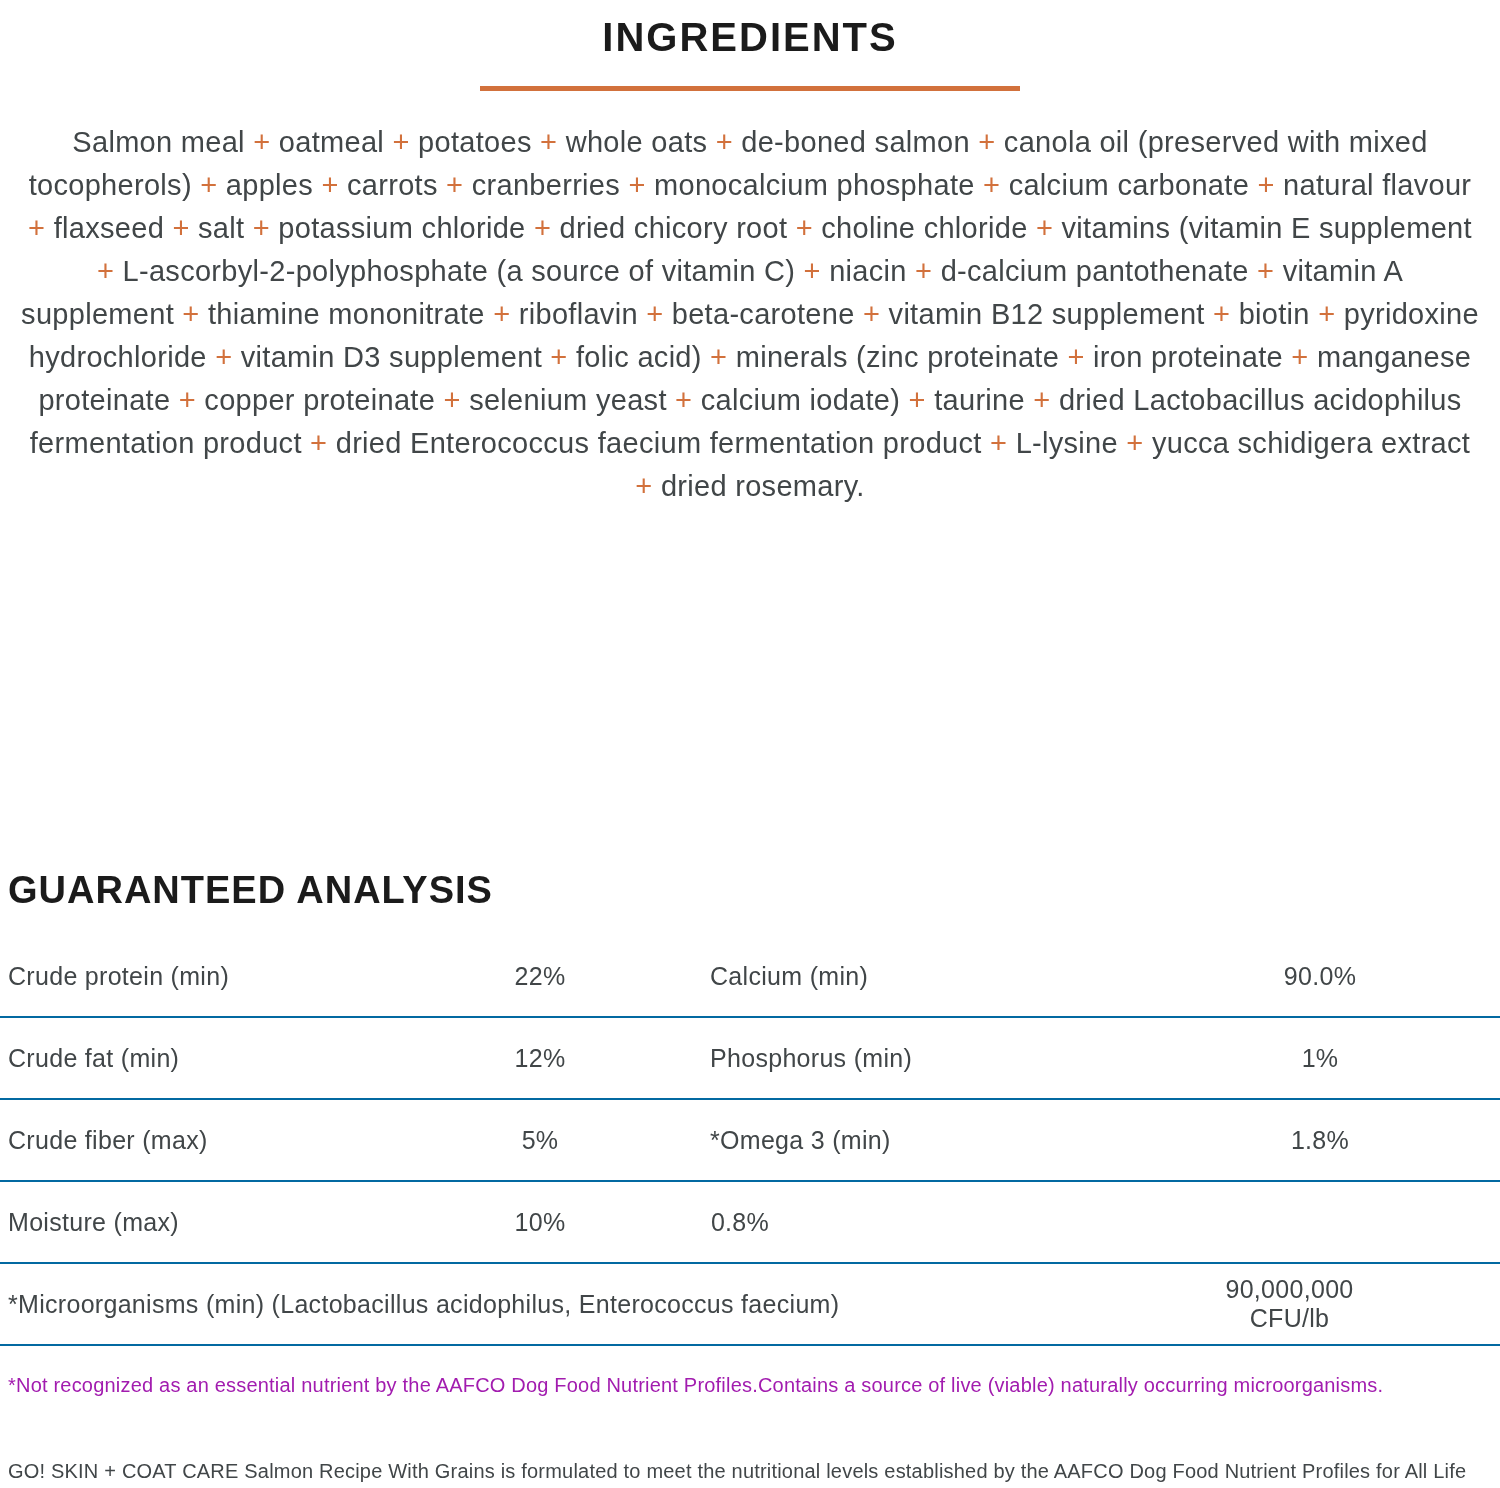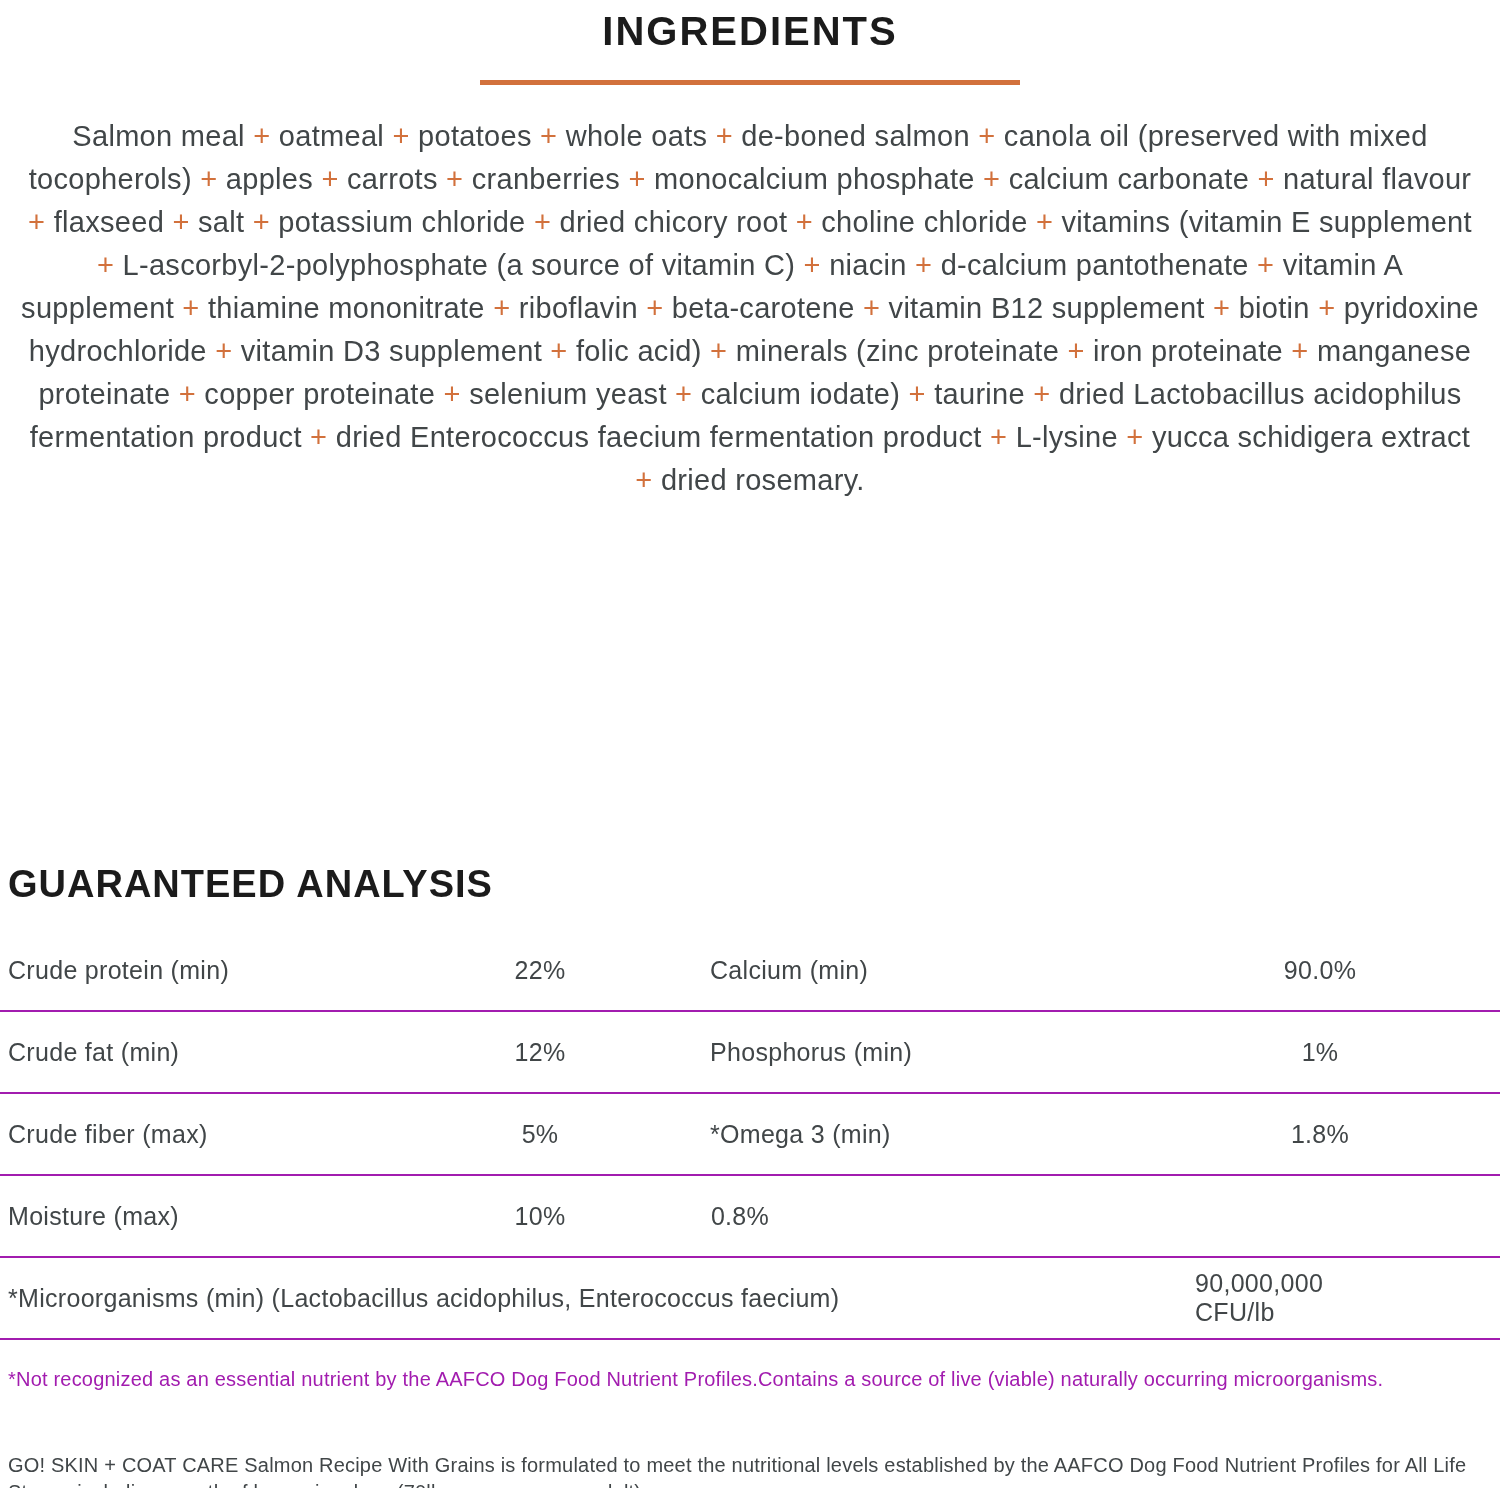--- a/index.html
+++ b/index.html
@@ -7,21 +7,21 @@
   .page {
     position: relative;
     width: 1500px;
     height: 1488px;
     overflow: hidden;
     background: #ffffff;
     font-family: "Liberation Sans", sans-serif;
     color: #414648;
   }
   .ing-title {
-    margin-top: 10px;
+    margin-top: 16px;
     font-size: 40px;
     line-height: 42px;
     font-weight: 800;
     letter-spacing: 2px;
     color: #1b1b1b;
     text-align: center;
   }
   .rule {
     width: 540px;
     height: 5px;
@@ -49,32 +49,32 @@
     line-height: 38px;
     font-weight: 800;
     letter-spacing: 1px;
     color: #1b1b1b;
   }
   .ga-table { margin-top: 27px; }
   .ga-row {
     display: flex;
     align-items: center;
     height: 82px;
-    border-bottom: 2px solid #a21caf;
+    border-bottom: 2px solid #0369a1;
     font-size: 25px;
     font-weight: 300;
     letter-spacing: 0.3px;
     color: #414648;
   }
   .c1 { flex: 0 0 470px; padding-left: 8px; text-align: left; }
   .c2 { flex: 0 0 140px; text-align: center; }
   .c3 { flex: 0 0 480px; margin-left: 100px; text-align: left; }
   .c4 { flex: 0 0 260px; text-align: center; }
   .wide-label { flex: 1; padding-left: 8px; text-align: left; }
-  .wide-value { flex: 0 0 305px; padding-right: 116px; text-align: left; }
+  .wide-value { flex: 0 0 305px; padding-right: 116px; text-align: center; }
   .footnote {
     margin: 26px 0 0 8px;
     font-size: 20px;
     line-height: 26px;
     font-weight: 300;
     letter-spacing: 0.2px;
     white-space: nowrap;
     color: #a21caf;
   }
   .statement {

